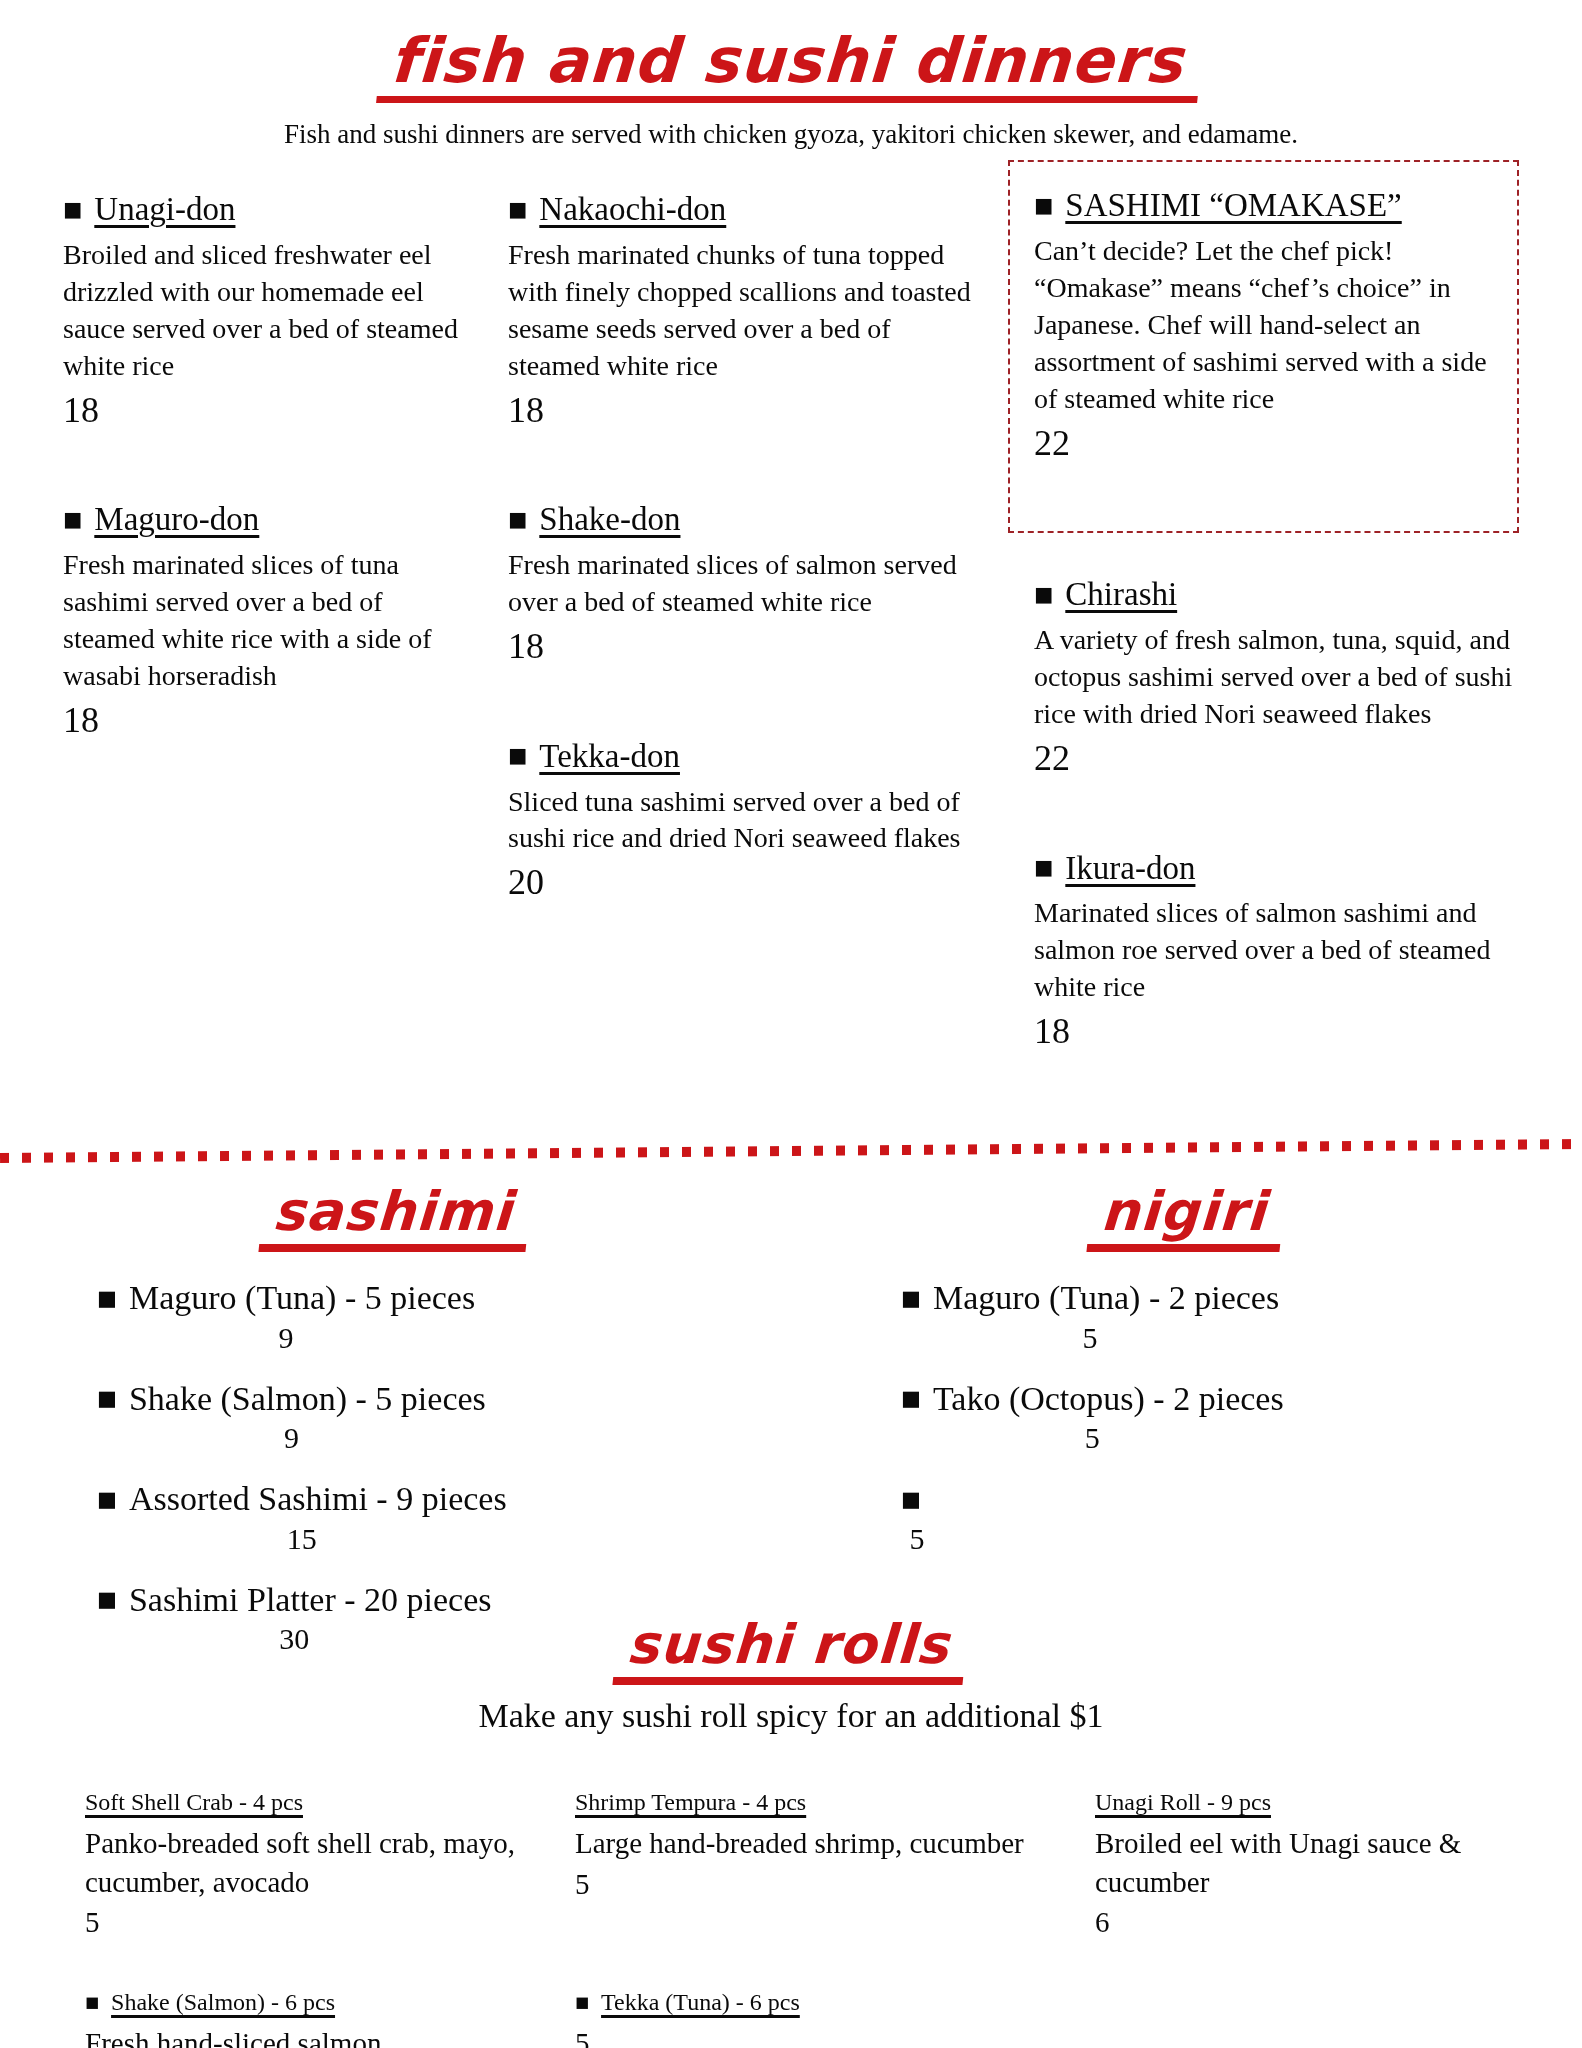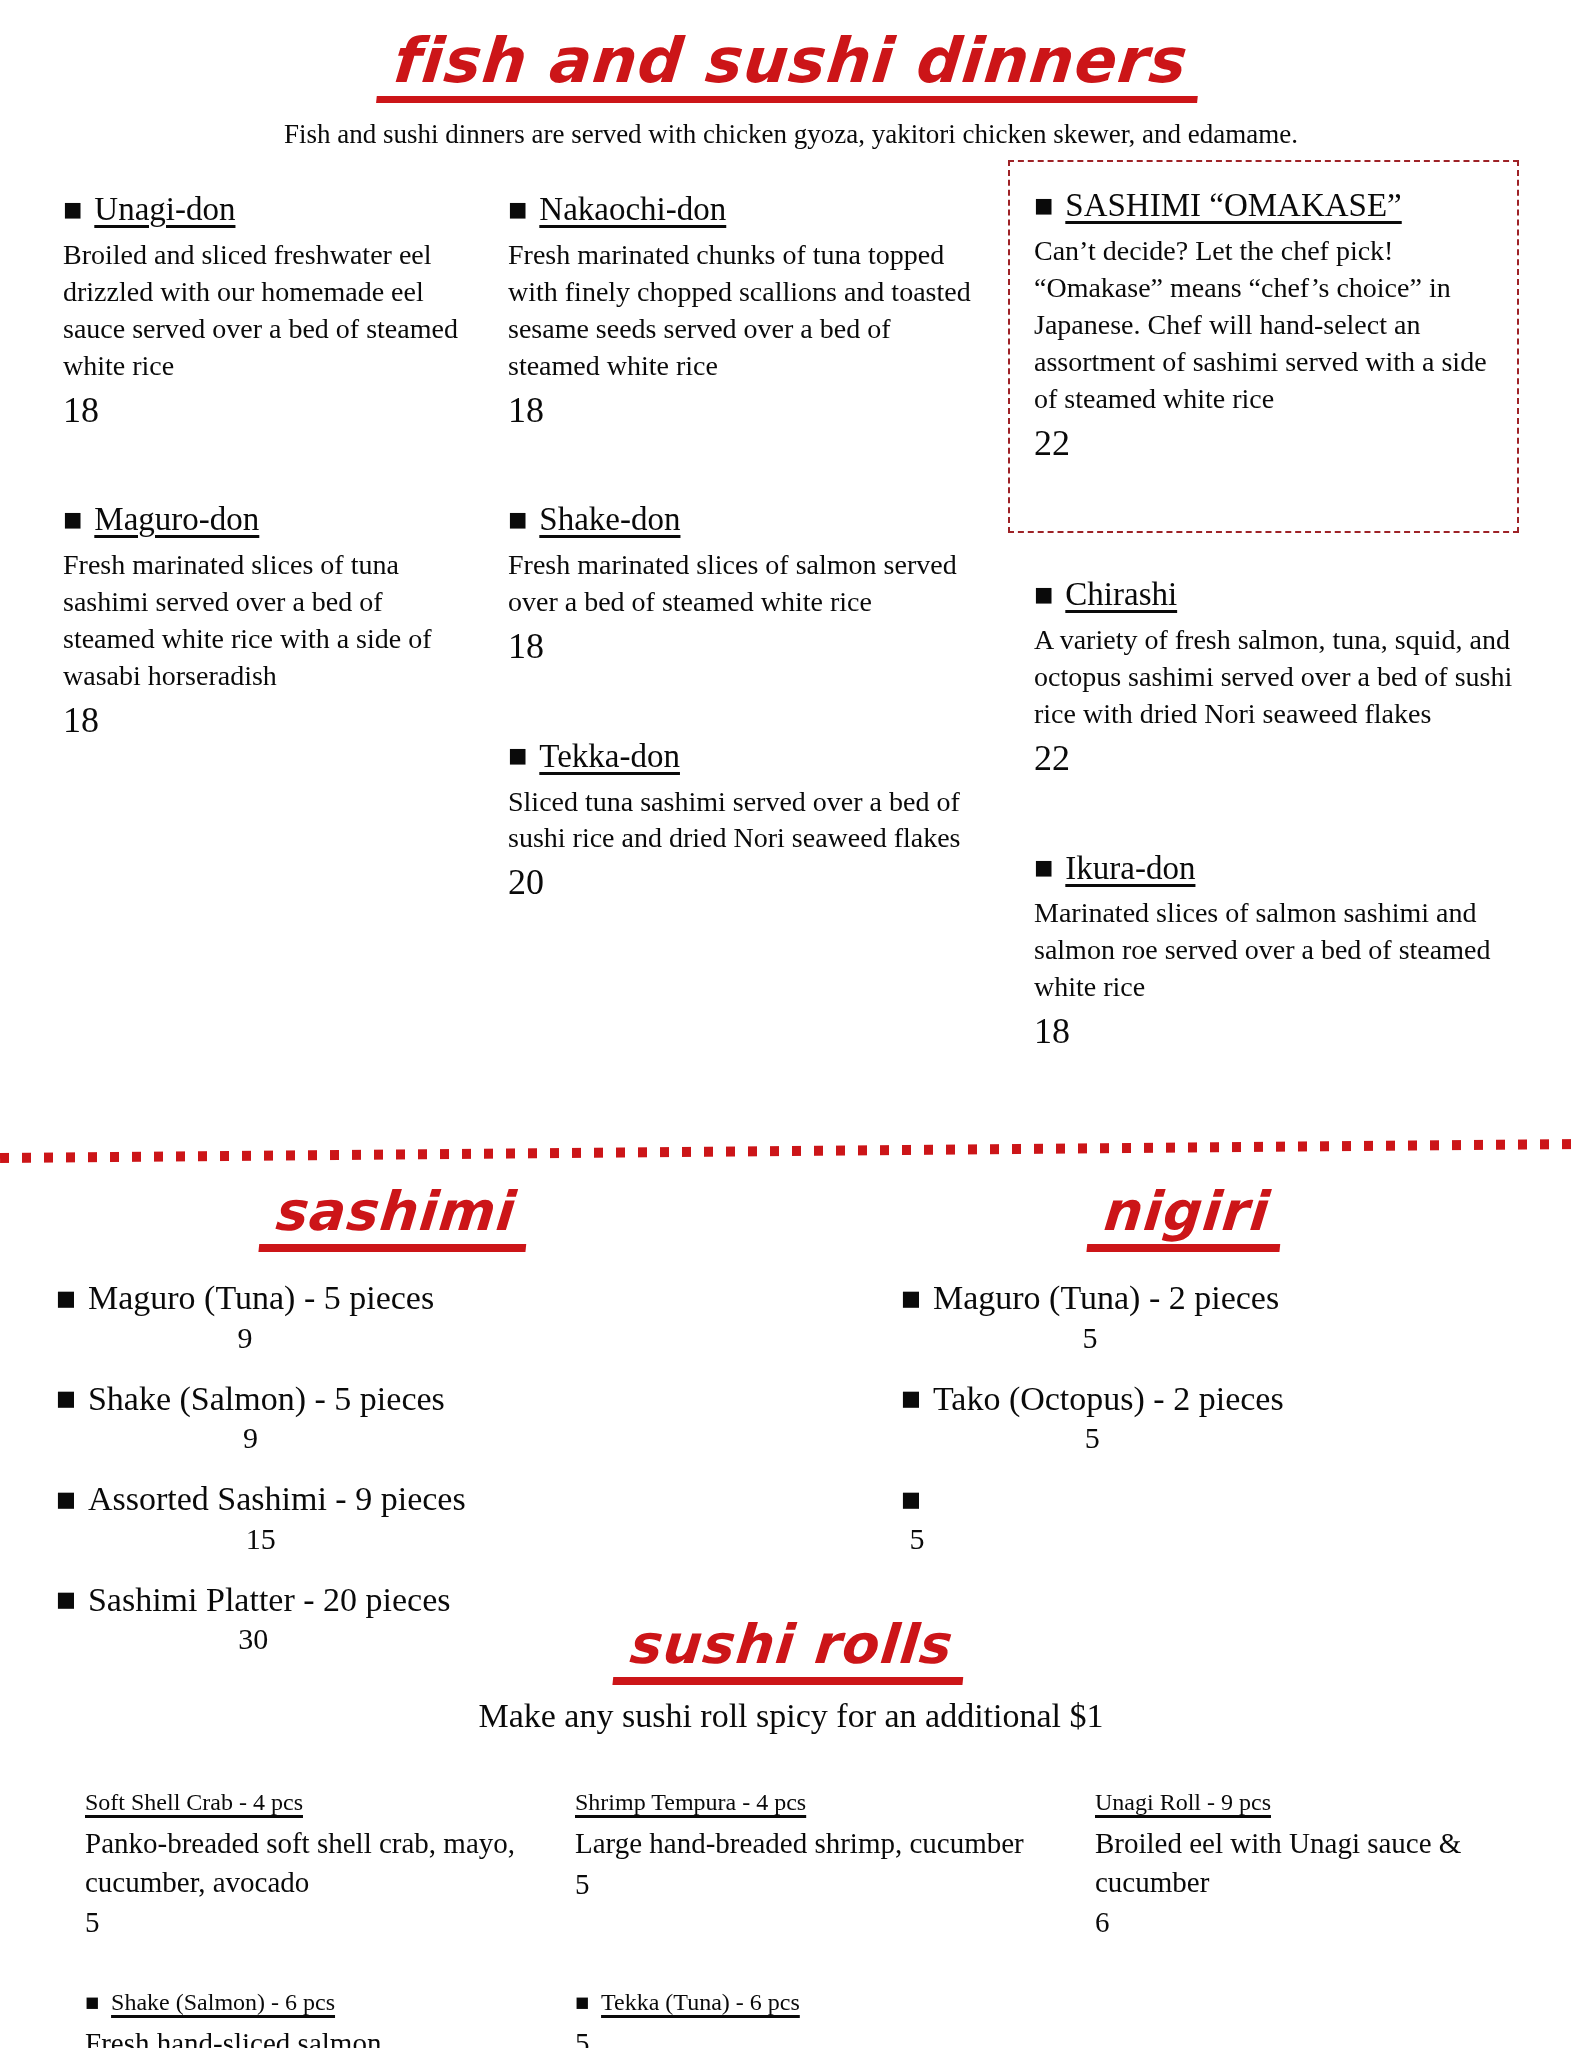--- a/index.html
+++ b/index.html
@@ -78,21 +78,21 @@
     background:repeating-linear-gradient(90deg,
       var(--accent-red) 0 9px, transparent 9px 22px);
   }
   
   .two-col{
     display:grid;
     grid-template-columns:1fr 1fr;
   }
   .half-head{text-align:center;}
   .half-head .script{font-size:54px;border-bottom-width:8px;}
-  .piece-list{padding-left:56px;margin-top:26px;}
+  .piece-list{padding-left:97px;margin-top:26px;}
   .piece-list.nigiri-list{padding-left:110px;}
   .piece-item{width:fit-content;margin-bottom:22px;}
   .piece-name{font-size:34px;line-height:1.25;}
   .piece-price{font-size:30px;text-align:center;line-height:1.2;}
   
   .rolls-head{text-align:center;margin-top:-62px;position:relative;}
   .rolls-head .script{font-size:54px;border-bottom-width:8px;}
   .rolls-subtitle{text-align:center;font-size:34px;margin-top:12px;}
   .rolls-grid{
     display:grid;

